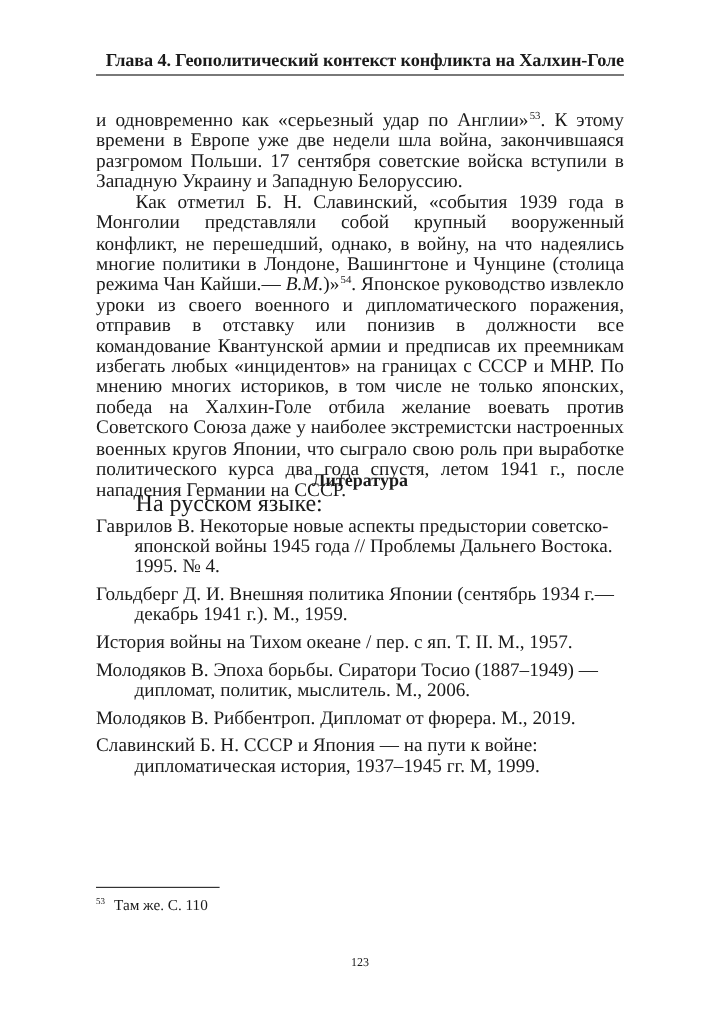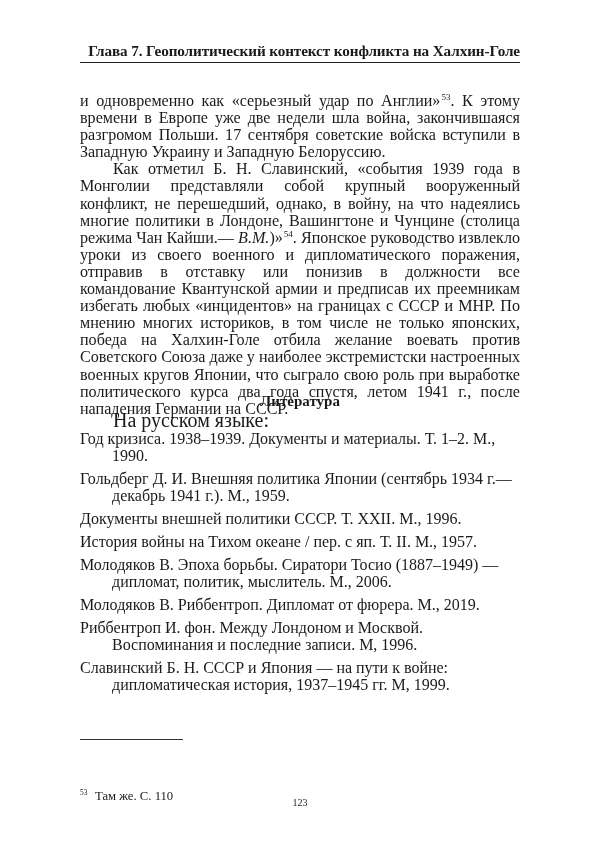--- a/index.html
+++ b/index.html
@@ -15,48 +15,46 @@
   .body-text p { margin: 0; }
   .body-text p.indent { text-indent: 33px; }
   sup.fn { font-size: 9px; vertical-align: 6px; line-height: 0; margin-left: 1px; }
   .section-title { position: absolute; top: 393px; left: 0; width: 440px; text-align: center;
                    font-weight: bold; font-size: 15px; }
   .lang-label { position: absolute; top: 409px; left: 33px; font-size: 20px; }
   .biblio { position: absolute; top: 430px; left: 0; width: 440px; margin: 0; padding: 0;
             list-style: none; font-size: 16px; line-height: 17px; }
   .biblio li { padding-left: 32px; text-indent: -32px; margin-bottom: 6px; }
   .fn-rule { position: absolute; top: 739px; left: 0; width: 103px; border-top: 1.2px solid #333; }
-  .footnotes { position: absolute; top: 785px; left: 0; width: 440px; font-size: 12.7px; line-height: 15px; }
+  .footnotes { position: absolute; top: 743px; left: 0; width: 440px; font-size: 12.7px; line-height: 15px; }
   .footnotes .fn-item { white-space: nowrap; }
   .footnotes .fn-num { font-size: 7.5px; vertical-align: 5px; display: inline-block; width: 15px; }
   .page-number { position: absolute; top: 797px; left: 0; width: 440px; text-align: center; font-size: 10px; }
 </style>
 </head>
 <body>
 
 <div class="page">
-  <div class="running-head">Глава 7. Геополитический контекст конфликта на Халхин-Голе</div>
+  <div class="running-head">Глава 4. Геополитический контекст конфликта на Халхин-Голе</div>
   <div class="head-rule"></div>
 
   <div class="body-text">
     <p><span>и одновременно как «серьезный удар по Англии»</span><sup class="fn">53</sup><span>. К этому времени в Европе уже две недели шла война, закончившаяся разгромом Польши. 17 сентября советские войска вступили в Западную Украину и Западную Белоруссию.</span></p>
     <p class="indent"><span>Как отметил Б. Н. Славинский, «события 1939 года в Монголии представляли собой крупный вооруженный конфликт, не перешедший, однако, в войну, на что надеялись многие политики в Лондоне, Вашингтоне и Чунцине (столица режима Чан Кайши.— </span><i>В.М.</i><span>)»</span><sup class="fn">54</sup><span>. Японское руководство извлекло уроки из своего военного и дипломатического поражения, отправив в отставку или понизив в должности все командование Квантунской армии и предписав их преемникам избегать любых «инцидентов» на границах с СССР и МНР. По мнению многих историков, в том числе не только японских, победа на Халхин-Голе отбила желание воевать против Советского Союза даже у наиболее экстремистски настроенных военных кругов Японии, что сыграло свою роль при выработке политического курса два года спустя, летом 1941 г., после нападения Германии на СССР.</span></p>
   </div>
 
   <div class="section-title">Литература</div>
   <div class="lang-label">На русском языке:</div>
 
   <ul class="biblio">
-    <li>Год кризиса. 1938–1939. Документы и материалы. Т. 1–2. М., 1990.</li>
+    <li>Гаврилов В. Некоторые новые аспекты предыстории советско-японской войны 1945 года // Проблемы Дальнего Востока. 1995. № 4.</li>
     <li>Гольдберг Д. И. Внешняя политика Японии (сентябрь 1934 г.— декабрь 1941 г.). М., 1959.</li>
-    <li>Документы внешней политики СССР. Т. XXII. М., 1996.</li>
     <li>История войны на Тихом океане / пер. с яп. Т. II. М., 1957.</li>
     <li>Молодяков В. Эпоха борьбы. Сиратори Тосио (1887–1949) — дипломат, политик, мыслитель. М., 2006.</li>
     <li>Молодяков В. Риббентроп. Дипломат от фюрера. М., 2019.</li>
-    <li>Риббентроп И. фон. Между Лондоном и Москвой. Воспоминания и последние записи. М, 1996.</li>
     <li>Славинский Б. Н. СССР и Япония — на пути к войне: дипломатическая история, 1937–1945 гг. М, 1999.</li>
   </ul>
 
   <div class="fn-rule"></div>
   <div class="footnotes">
     <div class="fn-item"><span class="fn-num">53</span><span>Там же. С. 110</span></div>
   </div>
 
   <div class="page-number">123</div>
 </div>

